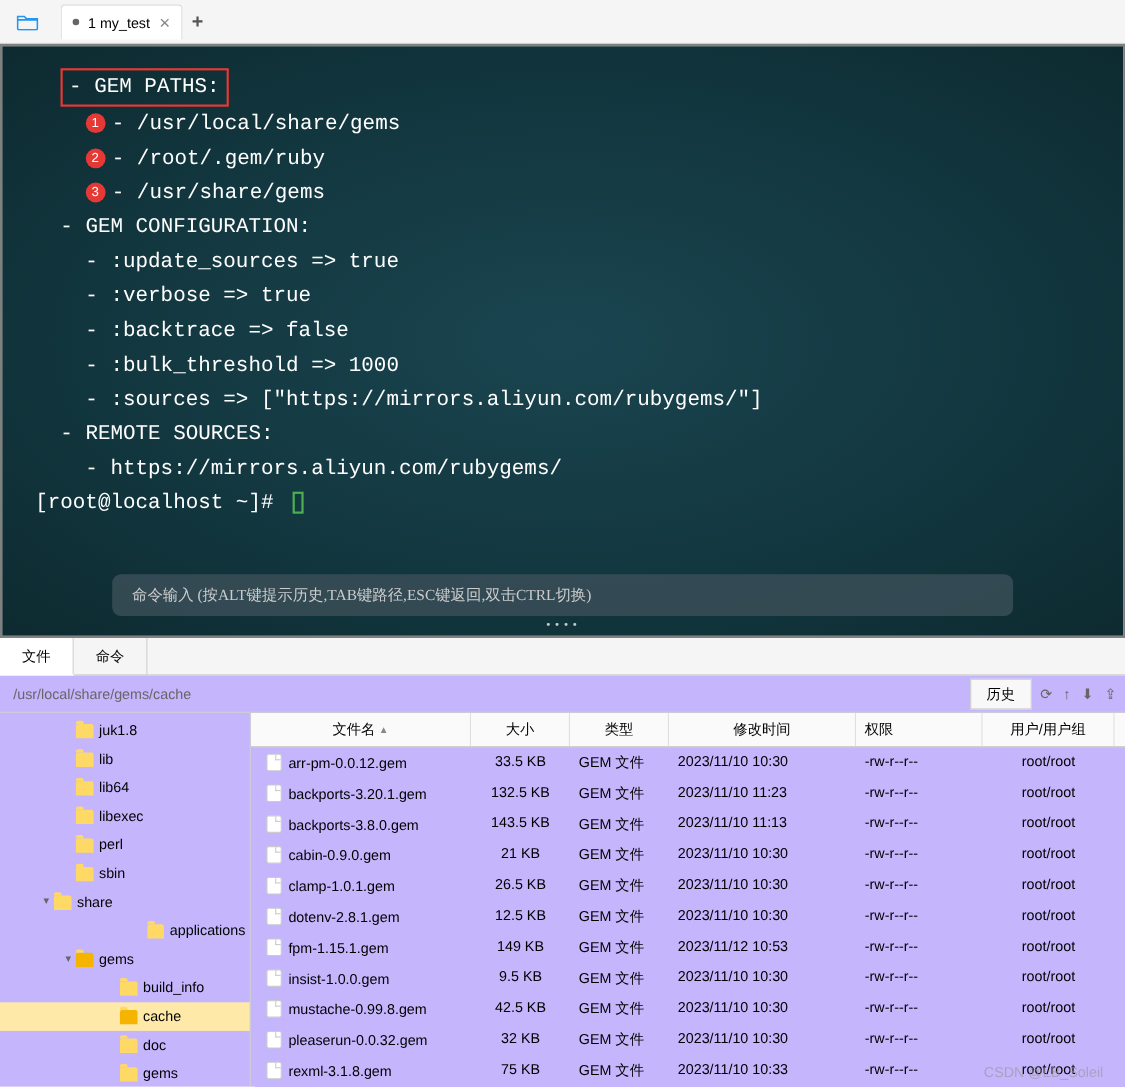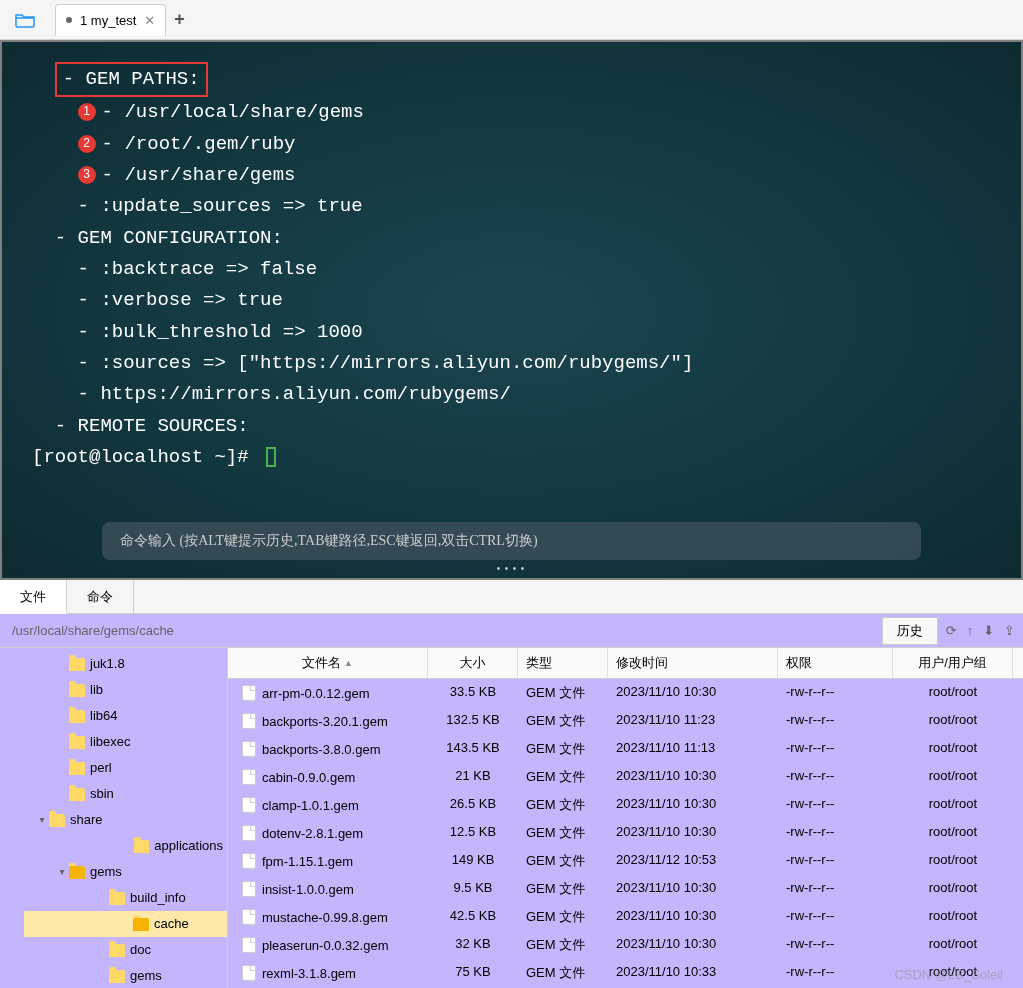--- a/index.html
+++ b/index.html
@@ -33,30 +33,30 @@
 .toolbar-icons { display: flex; gap: 10px; color: #666; }
 .toolbar-icons span { cursor: pointer; }
 
 .browser-area { display: flex; flex: 1; overflow: hidden; }
 .tree-panel { width: 228px; border-right: 1px solid #d0d0d0; overflow: auto; padding-top: 3px; }
 .tree-item { display: flex; align-items: center; padding: 3px 4px; cursor: pointer; line-height: 20px; }
 .tree-item .expand { width: 14px; text-align: center; color: #666; font-size: 10px; }
 .tree-item .fldr { width: 16px; height: 13px; background: #ffd966; border-radius: 2px 2px 0 0; margin-right: 5px; position: relative; }
 .tree-item .fldr::before { content: ""; position: absolute; top: -3px; left: 0; width: 7px; height: 3px; background: #ffd966; border-radius: 2px 2px 0 0; }
 .tree-item .fldr.sel { background: #f4b400; }
-.tree-item.selected { background: #ffe9a8; margin-left: 24px; }
+.tree-item.selected { background: #ffe9a8; }
 .tree-item.selected .fldr { background: #f4b400; }
 .ind-1 { padding-left: 55px; }
 .ind-2 { padding-left: 120px; }
 .ind-3 { padding-left: 95px; }
 .ind-0 { padding-left: 35px; }
 
 .file-list { flex: 1; overflow: auto; }
 .file-header { display: flex; border-bottom: 1px solid #d0d0d0; background: #fafafa; }
-.file-header .col { padding: 6px 8px; border-right: 1px solid #e0e0e0; font-weight: 500; text-align: left; }
+.file-header .col { padding: 6px 8px; border-right: 1px solid #e0e0e0; font-weight: 500; text-align: center; }
 .file-row { display: flex; padding: 3px 0; cursor: pointer; }
 .file-row .col { padding: 2px 8px; overflow: hidden; text-overflow: ellipsis; white-space: nowrap; }
 .col.name { width: 200px; display: flex; align-items: center; }
 .col.size { width: 90px; text-align: center; }
 .col.type { width: 90px; }
 .col.mtime { width: 170px; }
 .col.perm { width: 115px; text-align: left; }
 .col.owner { width: 120px; text-align: center; }
 .file-header .col.name { justify-content: center; }
 .sort-arrow { font-size: 9px; margin-left: 3px; color: #888; }
@@ -79,28 +79,28 @@
     <span class="close-x">✕</span>
   </div>
   <span class="plus-tab">+</span>
 </div>
 
 <div class="terminal">
   <div class="terminal-line">  <span class="gem-paths-box">- GEM PATHS:</span></div>
   <div class="terminal-line">    <span class="num-badge">1</span><span>- <span>/usr/local/share/gems</span></span></div>
   <div class="terminal-line">    <span class="num-badge">2</span><span>- <span>/root/.gem/ruby</span></span></div>
   <div class="terminal-line">    <span class="num-badge">3</span><span>- <span>/usr/share/gems</span></span></div>
+  <div class="terminal-line">  <span>- GEM CONFIGURATION:</span></div>
   <div class="terminal-line">    <span>- :update_sources =&gt; true</span></div>
-  <div class="terminal-line">  <span>- GEM CONFIGURATION:</span></div>
+  <div class="terminal-line">    <span>- :verbose =&gt; true</span></div>
   <div class="terminal-line">    <span>- :backtrace =&gt; false</span></div>
-  <div class="terminal-line">    <span>- :verbose =&gt; true</span></div>
   <div class="terminal-line">    <span>- :bulk_threshold =&gt; 1000</span></div>
   <div class="terminal-line">    <span>- :sources =&gt; ["https://mirrors.aliyun.com/rubygems/"]</span></div>
+  <div class="terminal-line">  <span>- REMOTE SOURCES:</span></div>
   <div class="terminal-line">    <span>- https://mirrors.aliyun.com/rubygems/</span></div>
-  <div class="terminal-line">  <span>- REMOTE SOURCES:</span></div>
   <div class="terminal-line"><span>[root@localhost ~]# </span><span class="prompt-cursor"></span></div>
   <div class="cmd-input-bar">命令输入 (按ALT键提示历史,TAB键路径,ESC键返回,双击CTRL切换)</div>
   <div class="term-drag">••••</div>
 </div>
 
 <div class="file-panel">
   <div class="panel-tabs">
     <div class="panel-tab active">文件</div>
     <div class="panel-tab">命令</div>
   </div>

